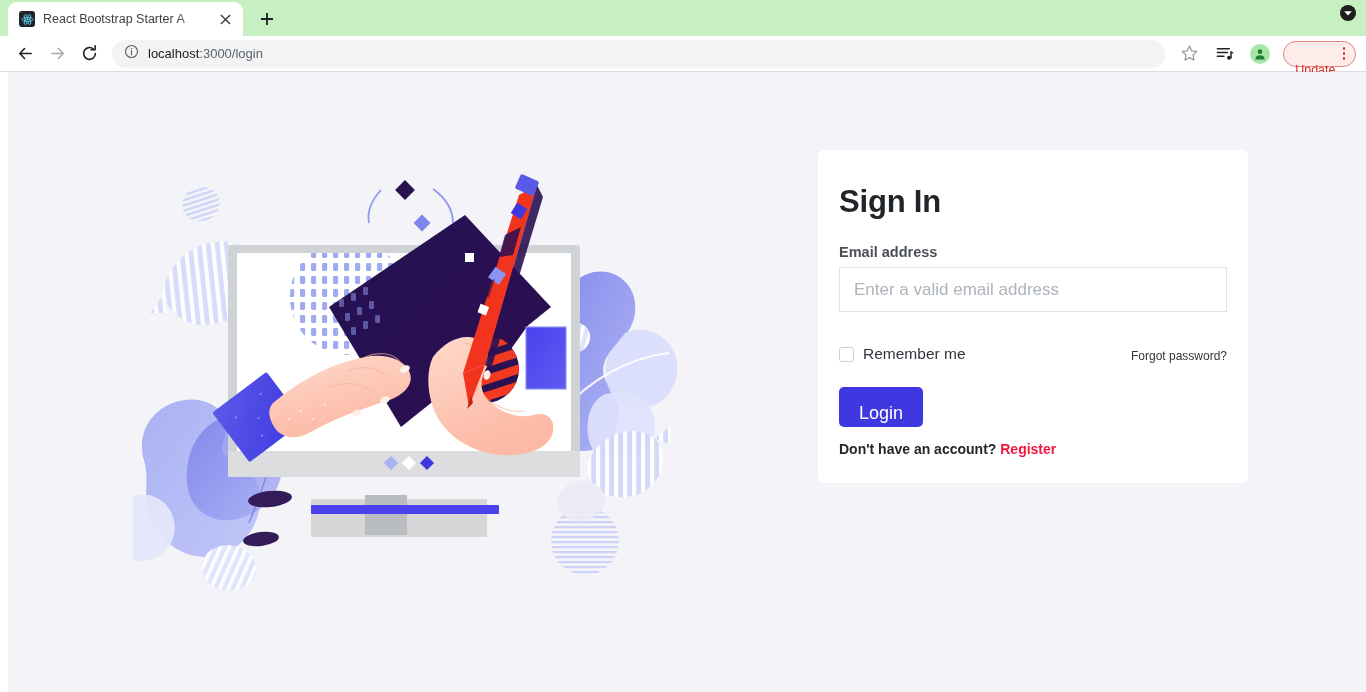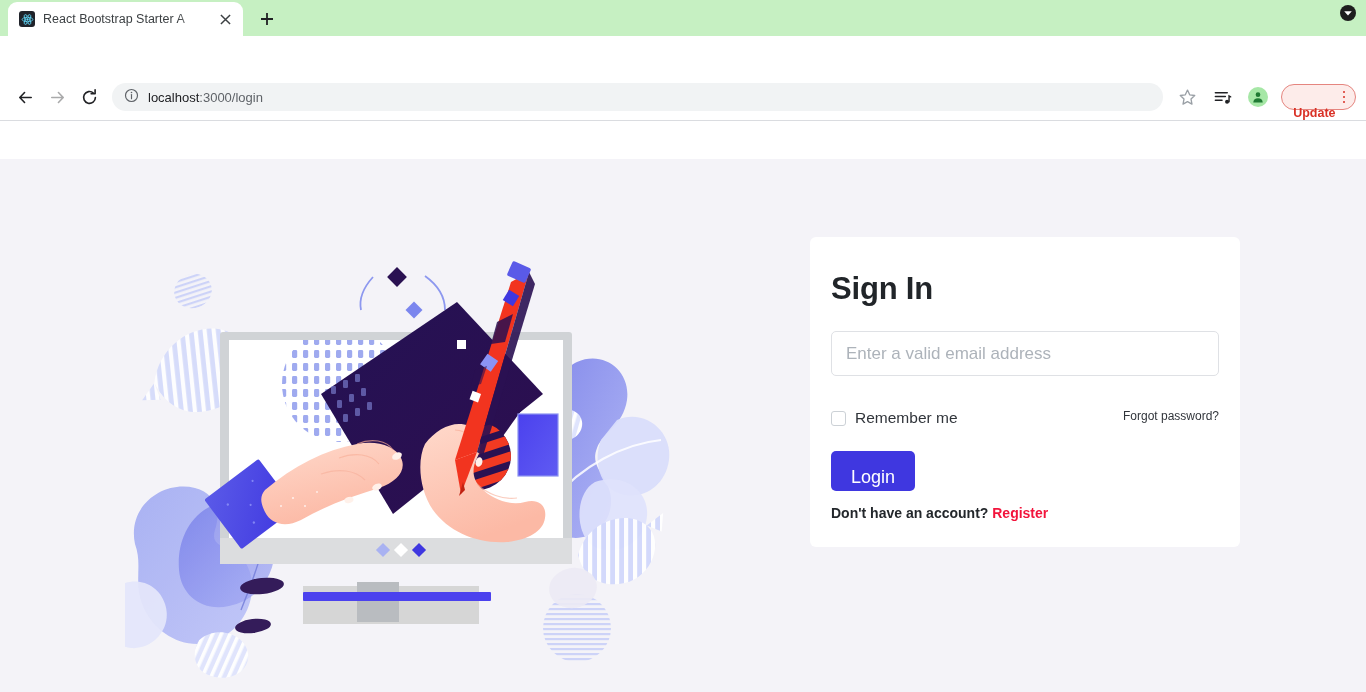--- a/index.html
+++ b/index.html
@@ -5,21 +5,21 @@
   * { box-sizing: border-box; }
   html, body {
     margin: 0; padding: 0;
     width: 1366px; height: 692px;
     overflow: hidden;
     font-family: "Liberation Sans", sans-serif;
     background: #ffffff;
   }
 
   
-  .browser { width: 1366px; height: 692px; display: flex; flex-direction: column; gap: 38px; }
+  .browser { width: 1366px; height: 692px; display: flex; flex-direction: column; }
 
   .tabstrip {
     height: 36px;
     background: #c6f0c2;
     display: flex;
     align-items: flex-end;
     padding-left: 8px;
     position: relative;
     flex: none;
   }
@@ -65,21 +65,21 @@
     color: #202124;
     flex: none;
   }
   .tabstrip-right {
     position: absolute;
     right: 10px; top: 5px;
     display: flex; align-items: center; gap: 10px;
   }
 
   .toolbar {
-    height: 47px;
+    height: 36px;
     background: #ffffff;
     display: flex;
     align-items: center;
     padding: 0 10px;
     gap: 2px;
     flex: none;
     border-bottom: 1px solid #dadce0;
   }
   .nav-btn {
     width: 30px; height: 30px;
@@ -134,37 +134,38 @@
     display: flex;
     align-items: center;
     gap: 4px;
     padding: 0 7px 0 11px;
     margin-left: 4px;
     flex: none;
   }
   .update-label {
     font-size: 12.5px;
     color: #d93025;
-    font-weight: 700;
+    font-weight: 400;
     white-space: nowrap;
     margin-top: 32px;
   }
   .kebab {
     display: flex; flex-direction: column; gap: 2.5px;
     align-items: center;
     padding: 0 3px;
   }
   .kebab i { width: 2.5px; height: 2.5px; border-radius: 50%; background: #d93025; display: block; }
 
   
   .viewport {
     flex: 1;
     background: #f4f3f8;
     position: relative;
     overflow: hidden;
+    margin-left: 8px;
   }
   .page-row {
     display: flex;
     align-items: flex-start;
     height: 100%;
   }
 
   
   .illo-col {
     width: 810px;
@@ -197,34 +198,34 @@
     display: block;
     font-size: 14.5px;
     font-weight: bold;
     color: #4a4f55;
     margin-bottom: 7px;
   }
   .text-input {
     width: 100%;
     height: 45px;
     border: 1px solid #dfe1e5;
-    border-radius: 5px;
+    border-radius: 0;
     padding: 0 14px;
     font-size: 17px;
     color: #495057;
     font-family: "Liberation Sans", sans-serif;
     outline: none;
     background: #fff;
   }
   .text-input::placeholder { color: #adb3ba; }
   .spacer { height: 16px; }
 
   .row-between {
     display: flex;
-    align-items: flex-start;
+    align-items: flex-end;
     justify-content: space-between;
     margin-top: 17px;
   }
   .check-wrap { display: flex; align-items: center; gap: 9px; }
   .checkbox {
     width: 15px; height: 15px;
     border: 1px solid #ccd1d6;
     border-radius: 3px;
     background: #fff;
     flex: none;
@@ -600,20 +601,21 @@
             </g>
           </g>
         </svg>
       </div>
 
       <div class="card-col">
         <div class="card">
           <h1 class="card-title">Sign In</h1>
 
           <div class="field">
+            <label class="field-label">Email address</label>
             <input class="text-input" type="email" placeholder="Enter a valid email address" style="">
           </div>
 
           <div class="spacer"></div>
 
 
           <div class="row-between">
             <div class="check-wrap">
               <span class="checkbox"></span>
               <span class="check-label">Remember me</span>

